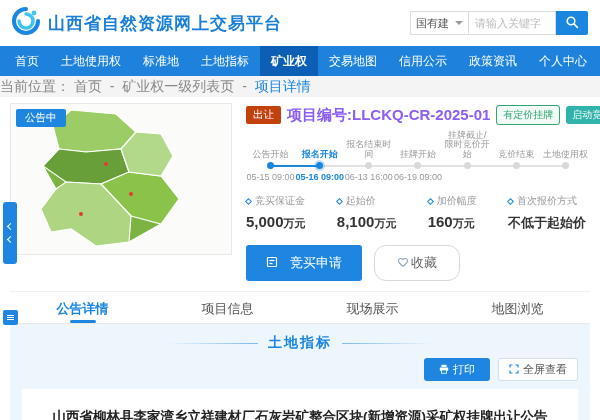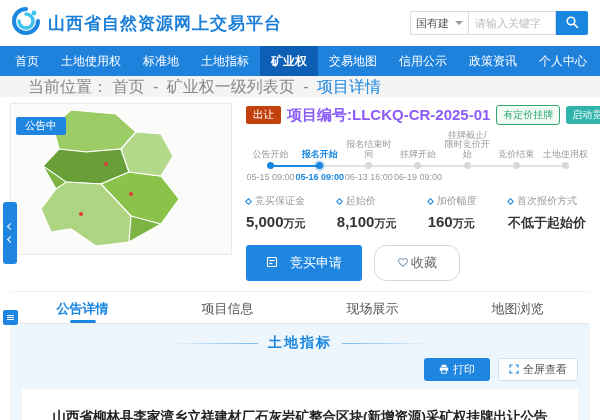--- a/index.html
+++ b/index.html
@@ -17,28 +17,28 @@
   .caret { width:0; height:0; border-left:4px solid transparent; border-right:4px solid transparent; border-top:4px solid #999; }
   .search-input { width:88px; height:24px; border:1px solid #dcdcdc; font-size:11px; padding:0 6px; outline:none; }
   .search-input::placeholder { color:#bbb; }
   .search-btn { width:32px; height:24px; background:#1a86e0; border:none; border-radius:0 2px 2px 0;
     display:flex; align-items:center; justify-content:center; cursor:pointer; padding:0; }
   
   .mainnav { height:30px; background:#1e82dd; display:flex; justify-content:space-between; padding:0 4px; }
   .nav-item { color:#fff; font-size:12px; line-height:30px; padding:0 11px; text-decoration:none; white-space:nowrap; cursor:pointer; }
   .nav-item.active { background:#0d5fb6; font-weight:bold; }
   
-  .breadcrumb { height:21px; background:#f4f4f4; font-size:16px; color:#888; line-height:21px; padding:0 28px; }
+  .breadcrumb { height:21px; background:#f4f4f4; font-size:14px; color:#888; line-height:21px; padding:0 0; }
   .breadcrumb .sep { margin:0 4px; }
   .breadcrumb .current { color:#1a86e0; }
   .breadcrumb a { color:#888; text-decoration:none; cursor:pointer; }
   
   .project-card { margin:6px 10px 0; display:flex; }
   .gallery { width:222px; flex:none; position:relative; border:1px solid #e8e8e8; height:152px; background:#fbfbf9; }
-  .status-badge { position:absolute; top:13px; left:5px; background:#1e86e0; color:#fff; font-size:10.5px; padding:2px 9px; border-radius:2px; z-index:2; }
+  .status-badge { position:absolute; top:5px; left:5px; background:#1e86e0; color:#fff; font-size:10.5px; padding:2px 9px; border-radius:2px; z-index:2; }
   .map-svg { width:220px; height:150px; display:block; }
   .info { flex:1; padding-left:14px; min-width:0; }
   .title-row { display:flex; align-items:center; gap:6px; margin-top:2px; }
   .type-badge { background:#c2410c; color:#fff; font-size:10.5px; padding:2px 7px; border-radius:2px; flex:none; }
   .proj-title { font-size:15px; font-weight:bold; color:#8b5cf6; white-space:nowrap; }
   .tag { font-size:10px; padding:2px 6px; border-radius:3px; flex:none; white-space:nowrap; cursor:default; }
   .tag-green { color:#2ea96f; border:1px solid #2ea96f; background:#f2fbf6; }
   .tag-teal { color:#fff; background:#2fb3ab; }
   
   .timeline { position:relative; margin-top:14px; display:flex; }

